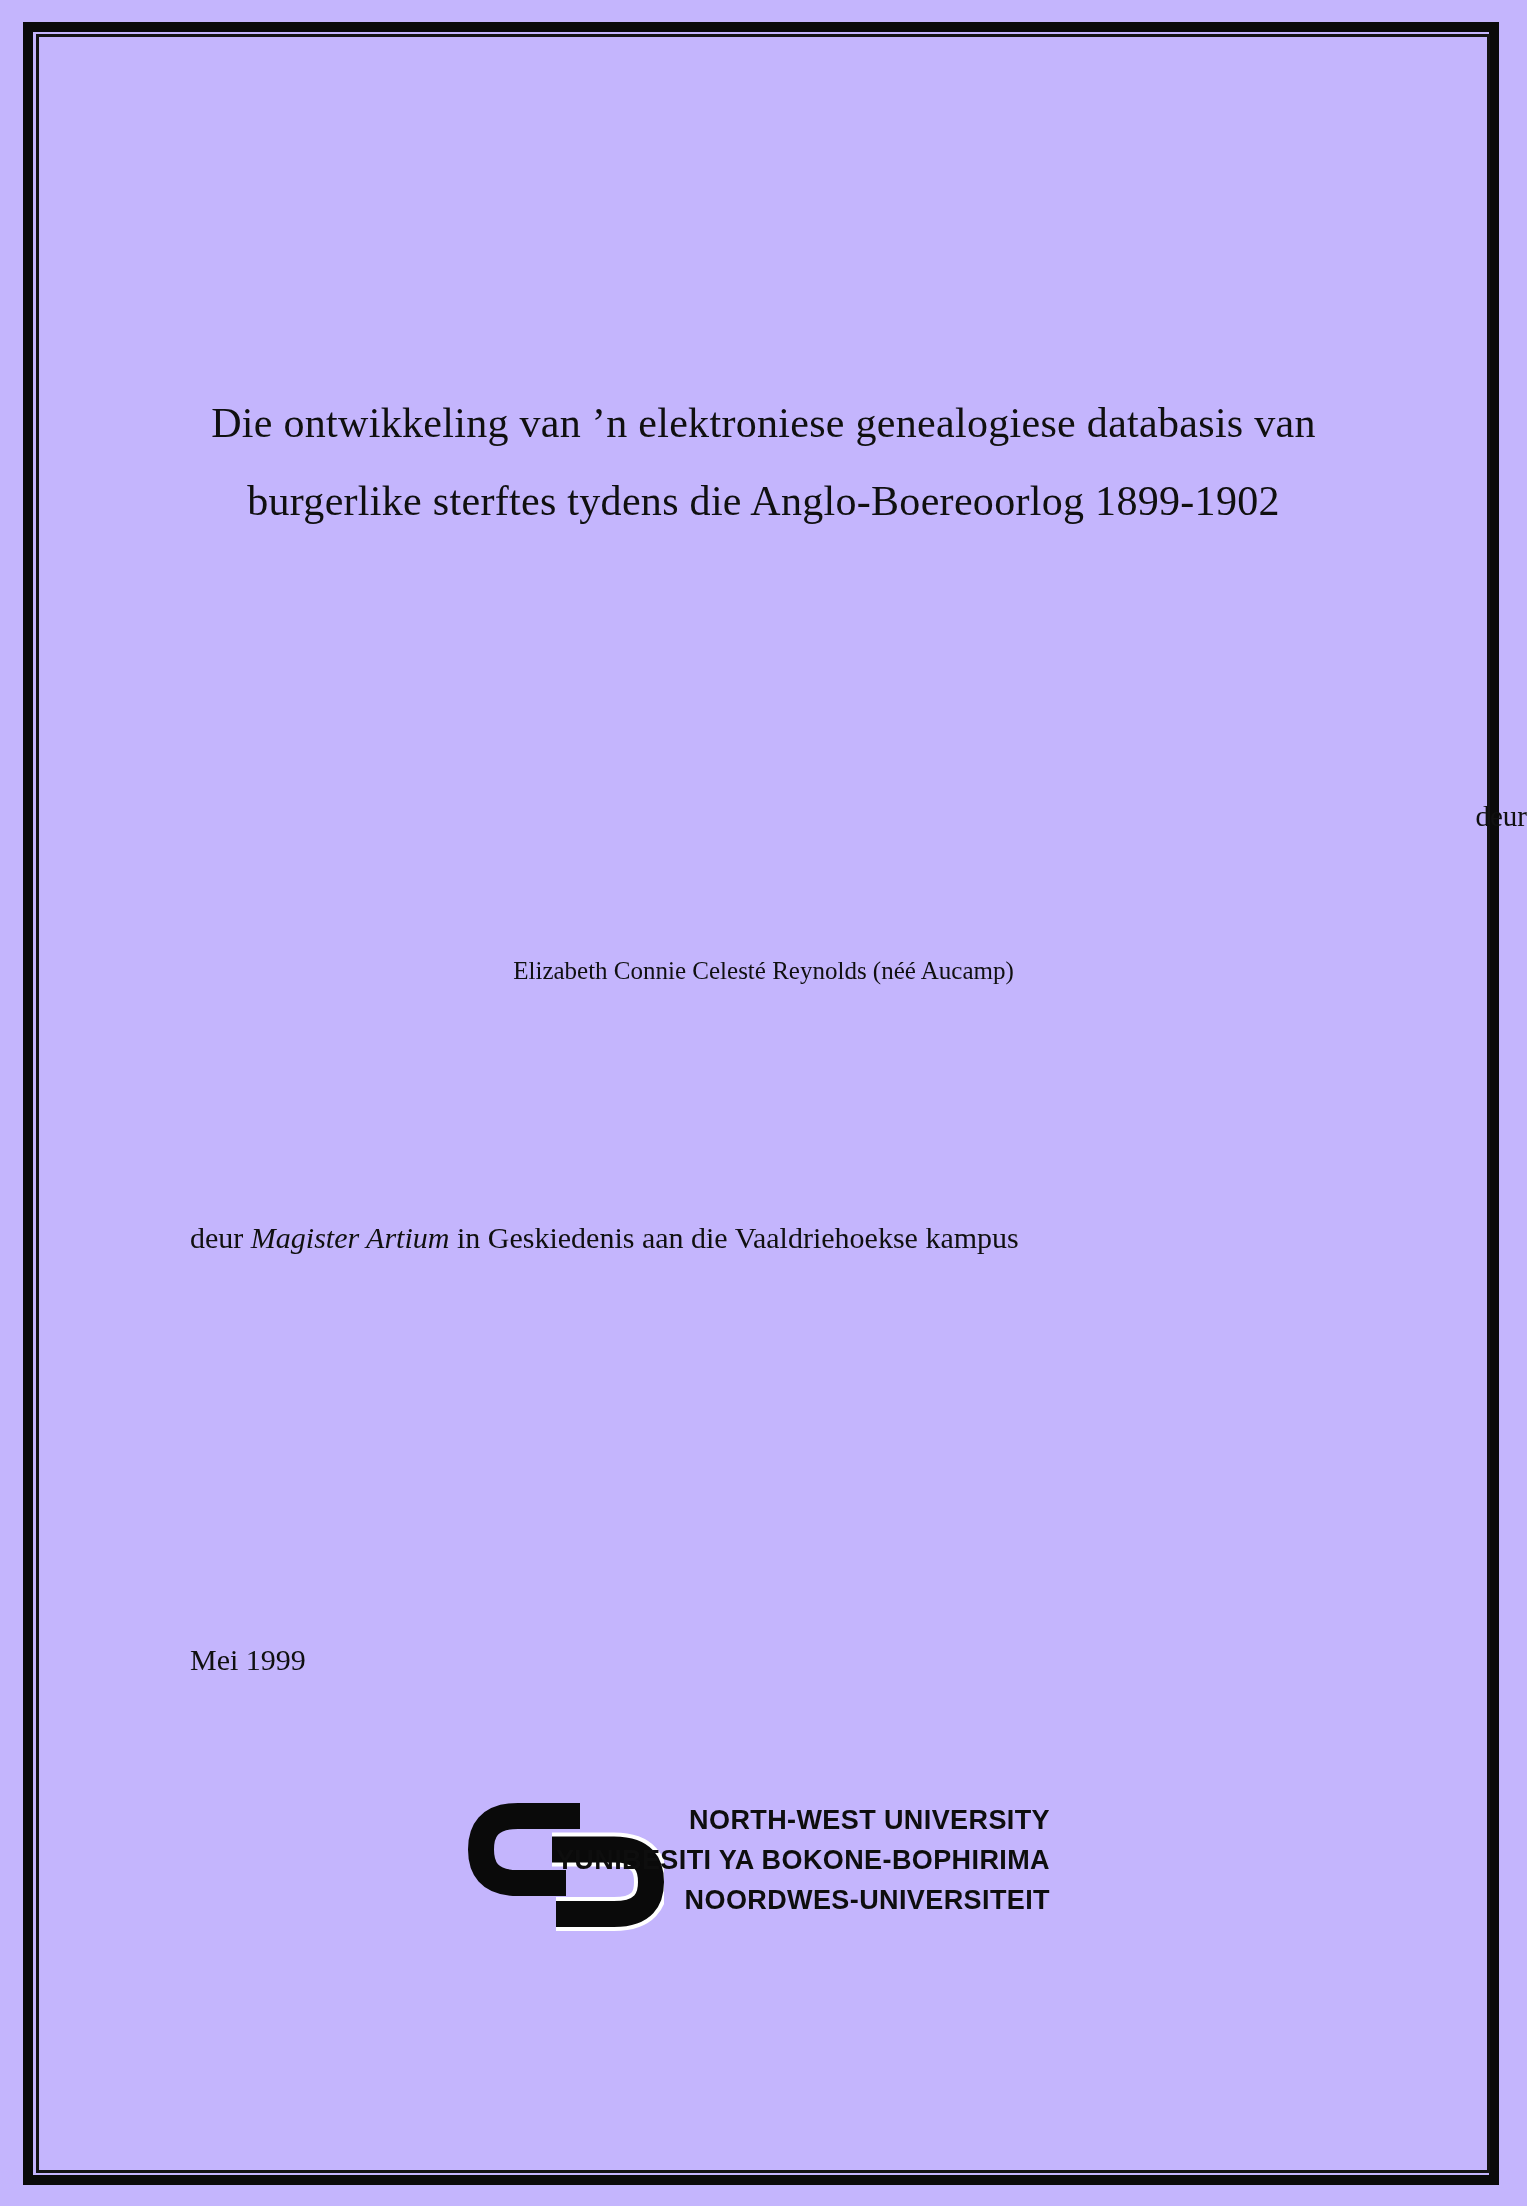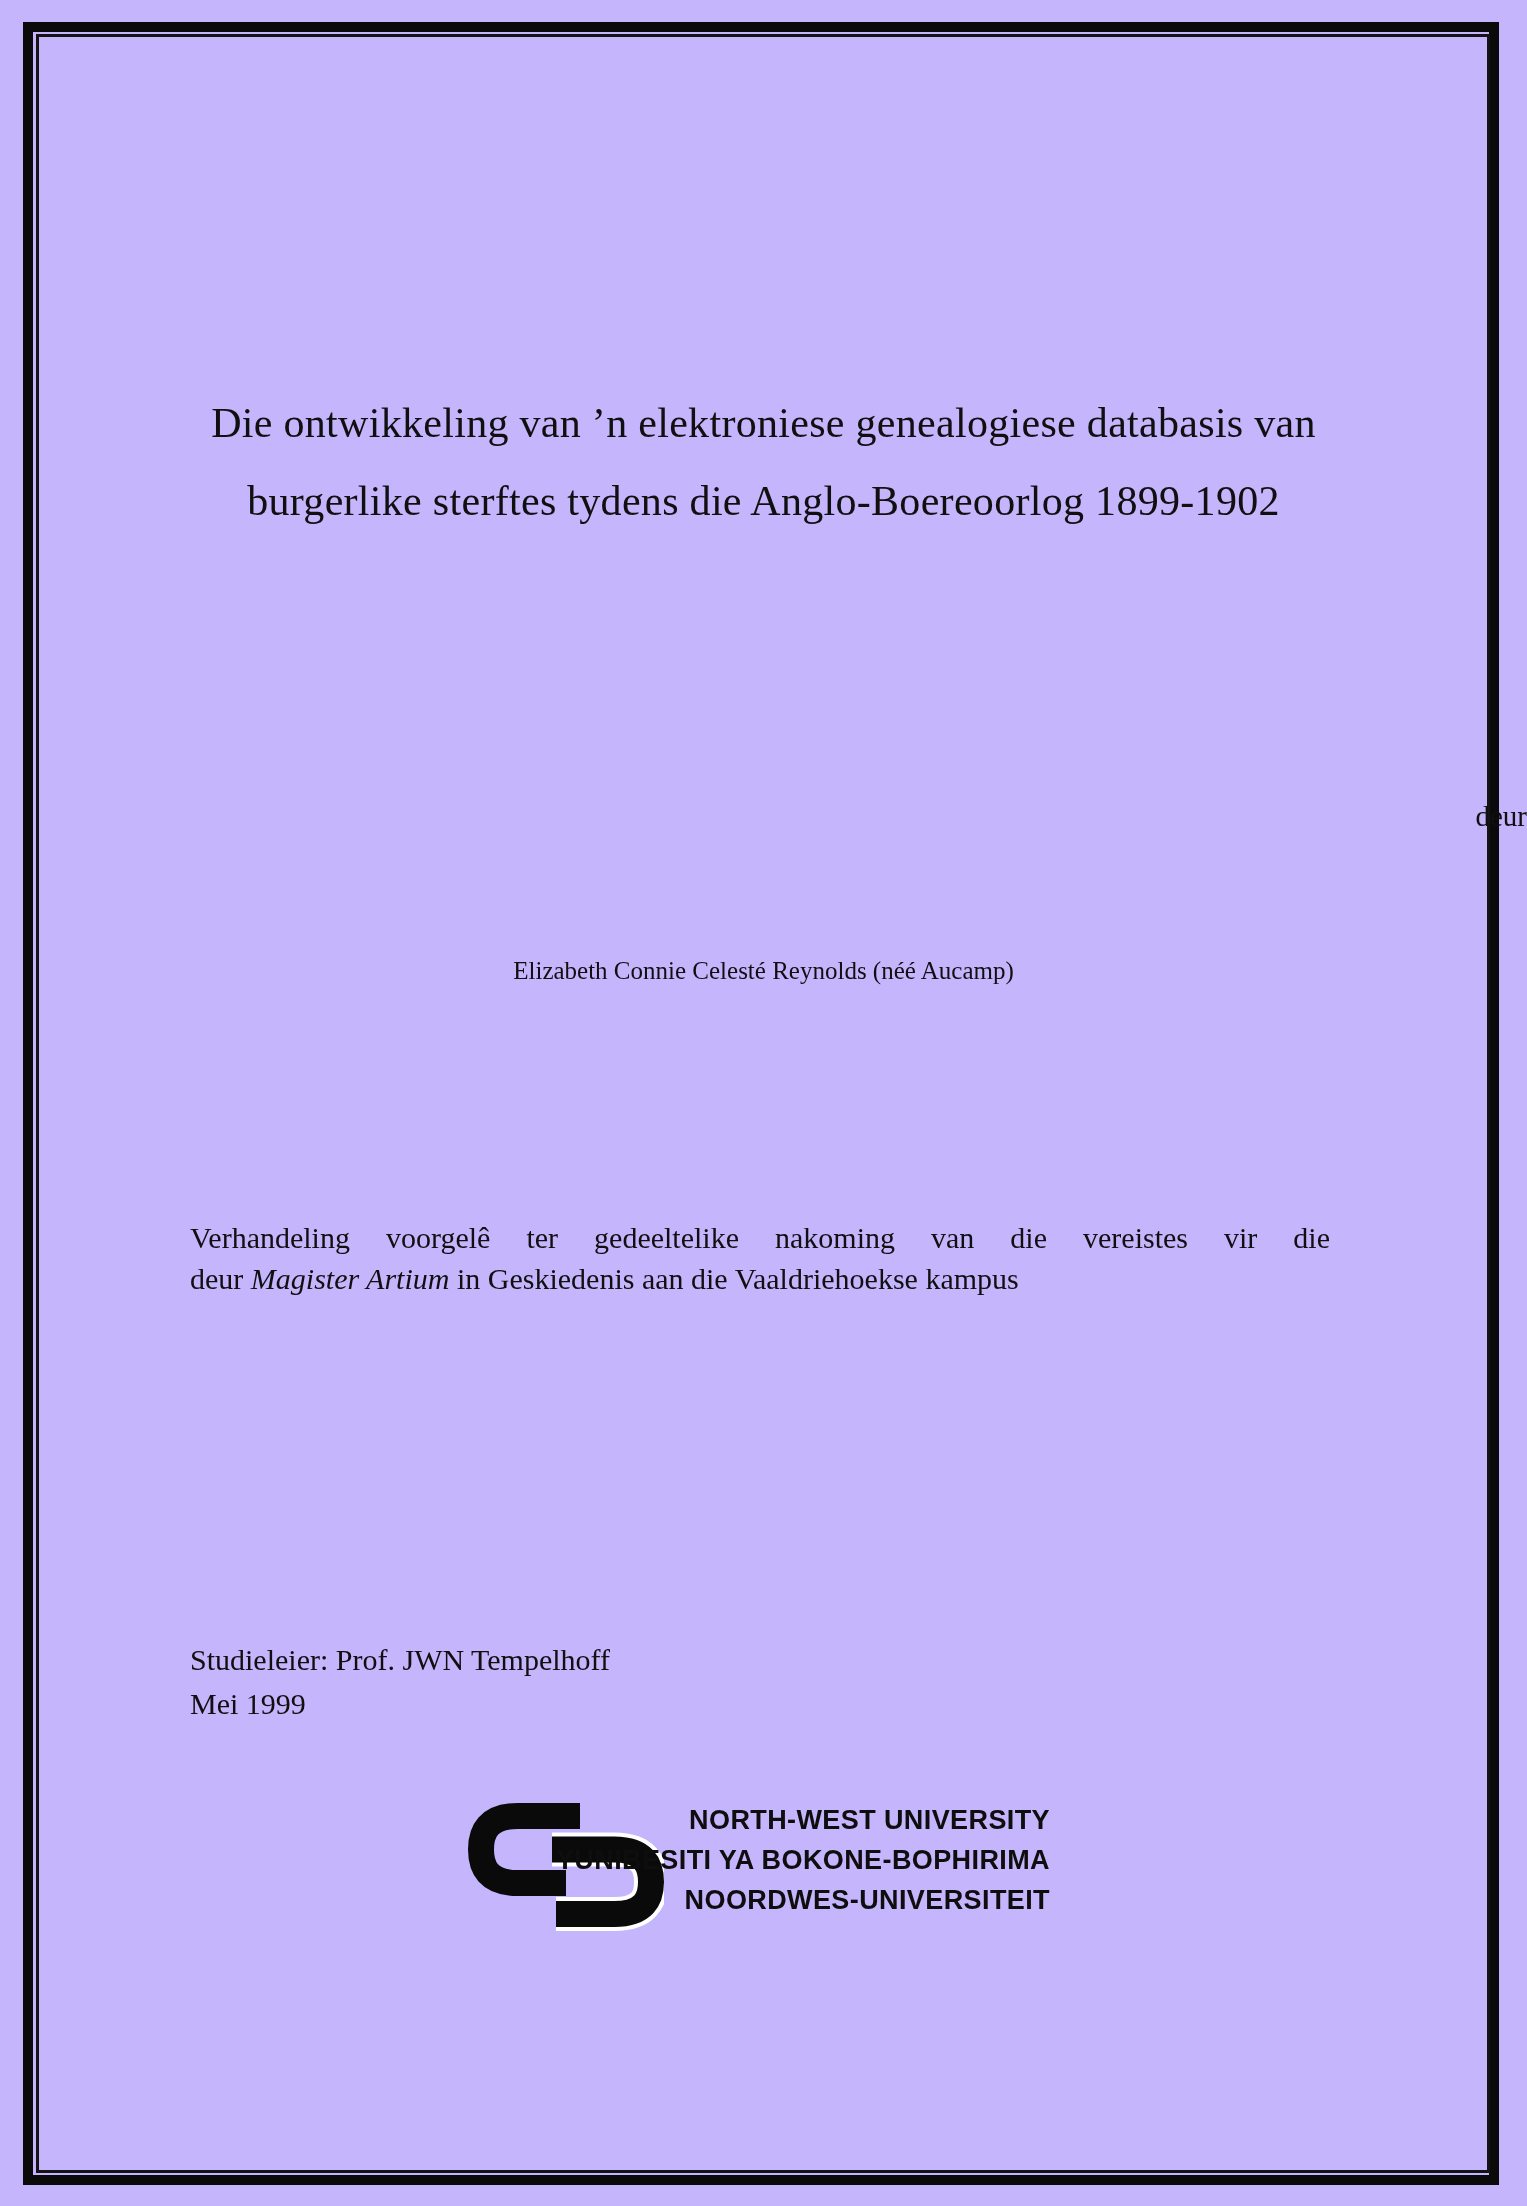--- a/index.html
+++ b/index.html
@@ -93,26 +93,24 @@
   <div class="title-block">
     <span class="title-line">Die ontwikkeling van ’n elektroniese genealogiese databasis van</span><br>
     <span class="title-line">burgerlike sterftes tydens die Anglo-Boereoorlog 1899-1902</span>
   </div>
 
   <div class="byline">deur</div>
 
   <div class="author">Elizabeth Connie Celesté Reynolds (néé Aucamp)</div>
 
   <div class="description">
-    <span class="desc-line justify">Verhandeling voorgelê ter gedeeltelike nakoming van die vereistes vir die</span>
     <span class="desc-line"><span>deur </span><span class="italic">Magister Artium</span><span> in Geskiedenis aan die Vaaldriehoekse kampus</span></span>
   </div>
 
   <div class="supervisor-block">
-    <span class="desc-line">Studieleier: Prof. JWN Tempelhoff</span>
     <span class="desc-line">Mei 1999</span>
   </div>
 
   <div class="logo">
     <svg class="logo-mark" viewBox="0 0 196 128" xmlns="http://www.w3.org/2000/svg" aria-hidden="true">
 
       <path d="M112 13 H50 C20 13 13 29 13 46.5 C13 64 20 80 50 80 H98" fill="none" stroke="#0a0a0a" stroke-width="26"></path>
 
       <path d="M84 46.5 H146 C176 46.5 183 62 183 79 C183 96 176 111 146 111 H88" fill="none" stroke="#ffffff" stroke-width="34"></path>
       <path d="M84 46.5 H146 C176 46.5 183 62 183 79 C183 96 176 111 146 111 H88" fill="none" stroke="#0a0a0a" stroke-width="26"></path>

